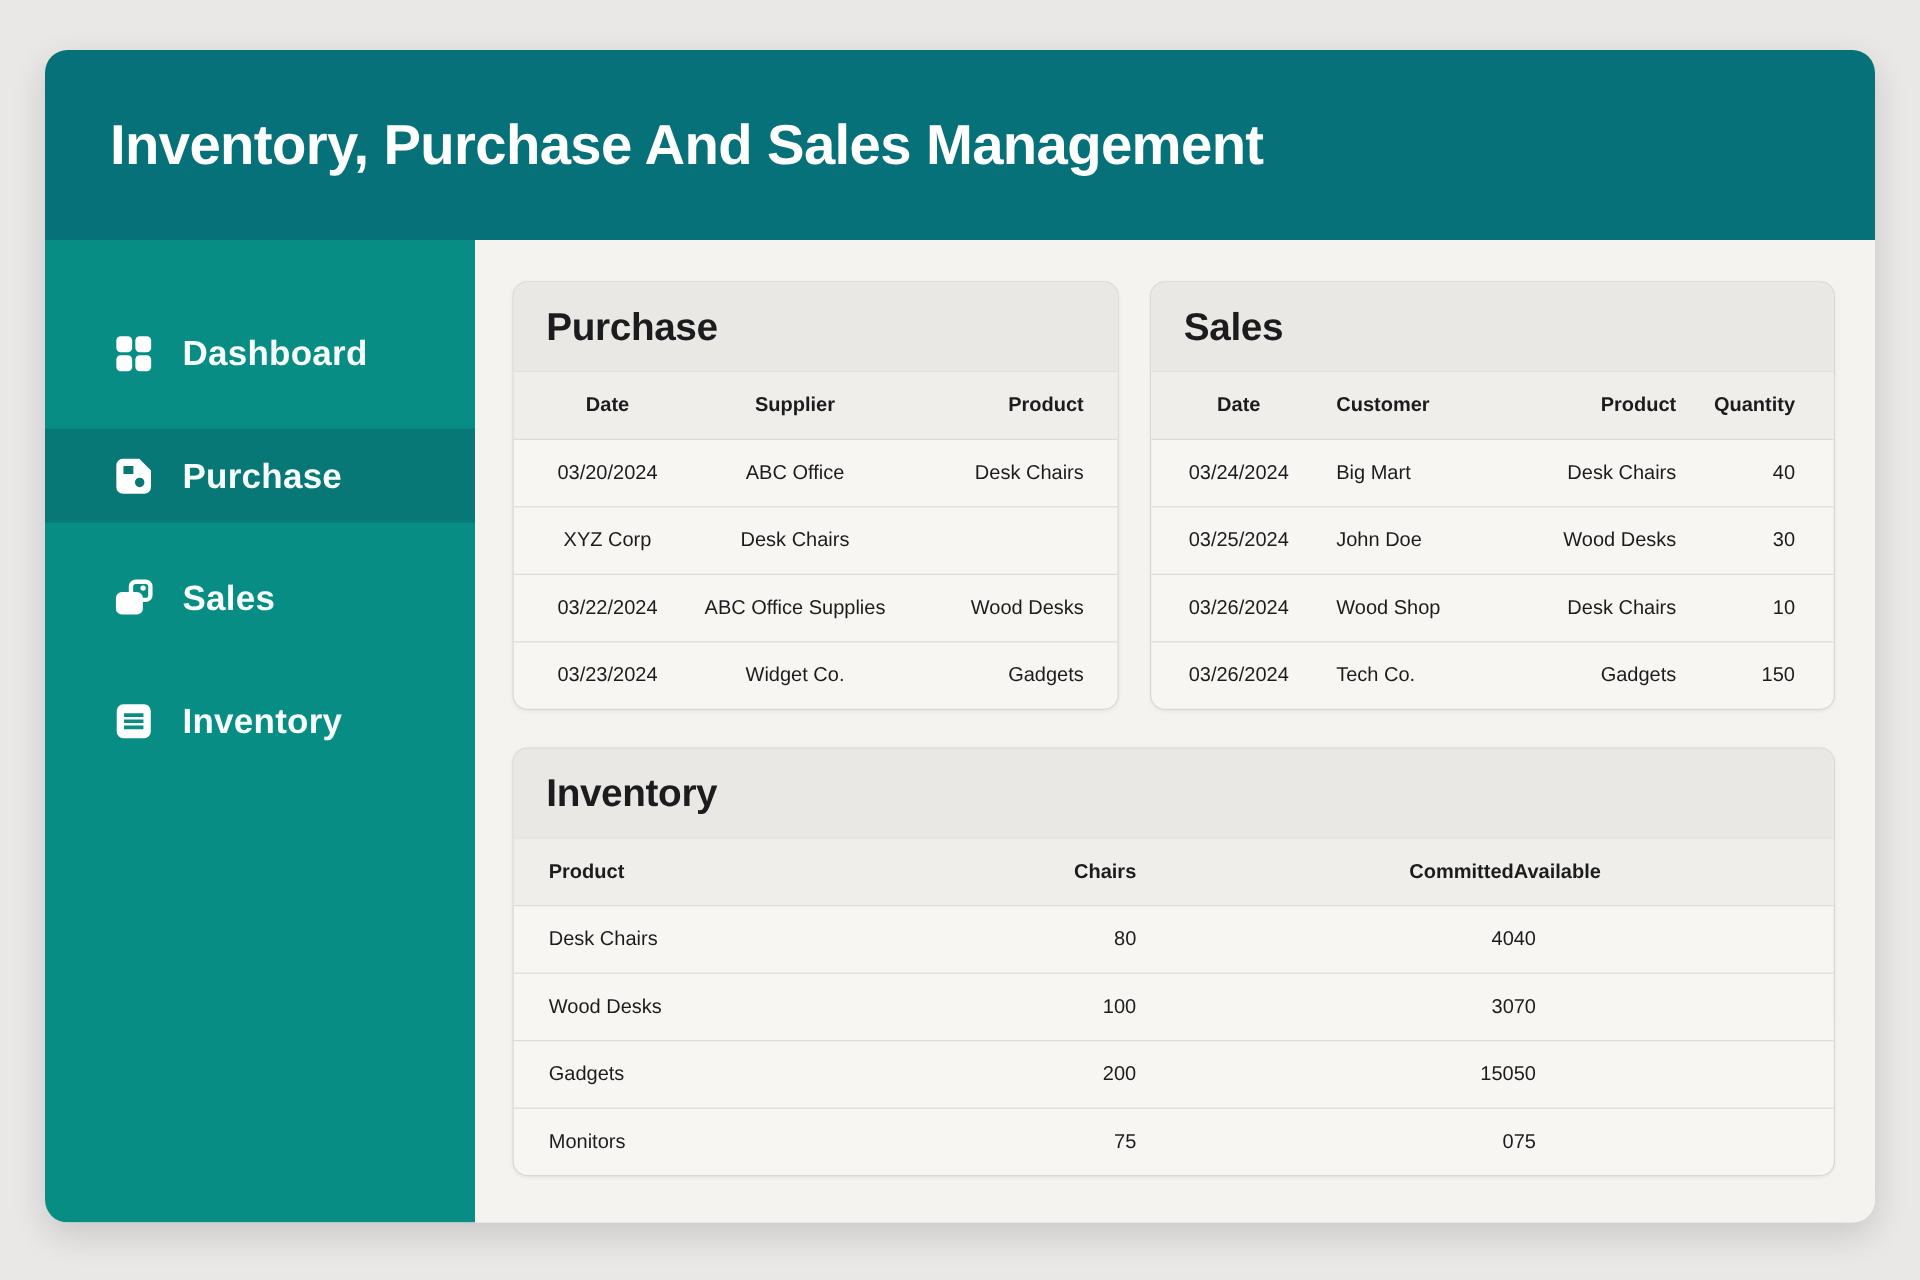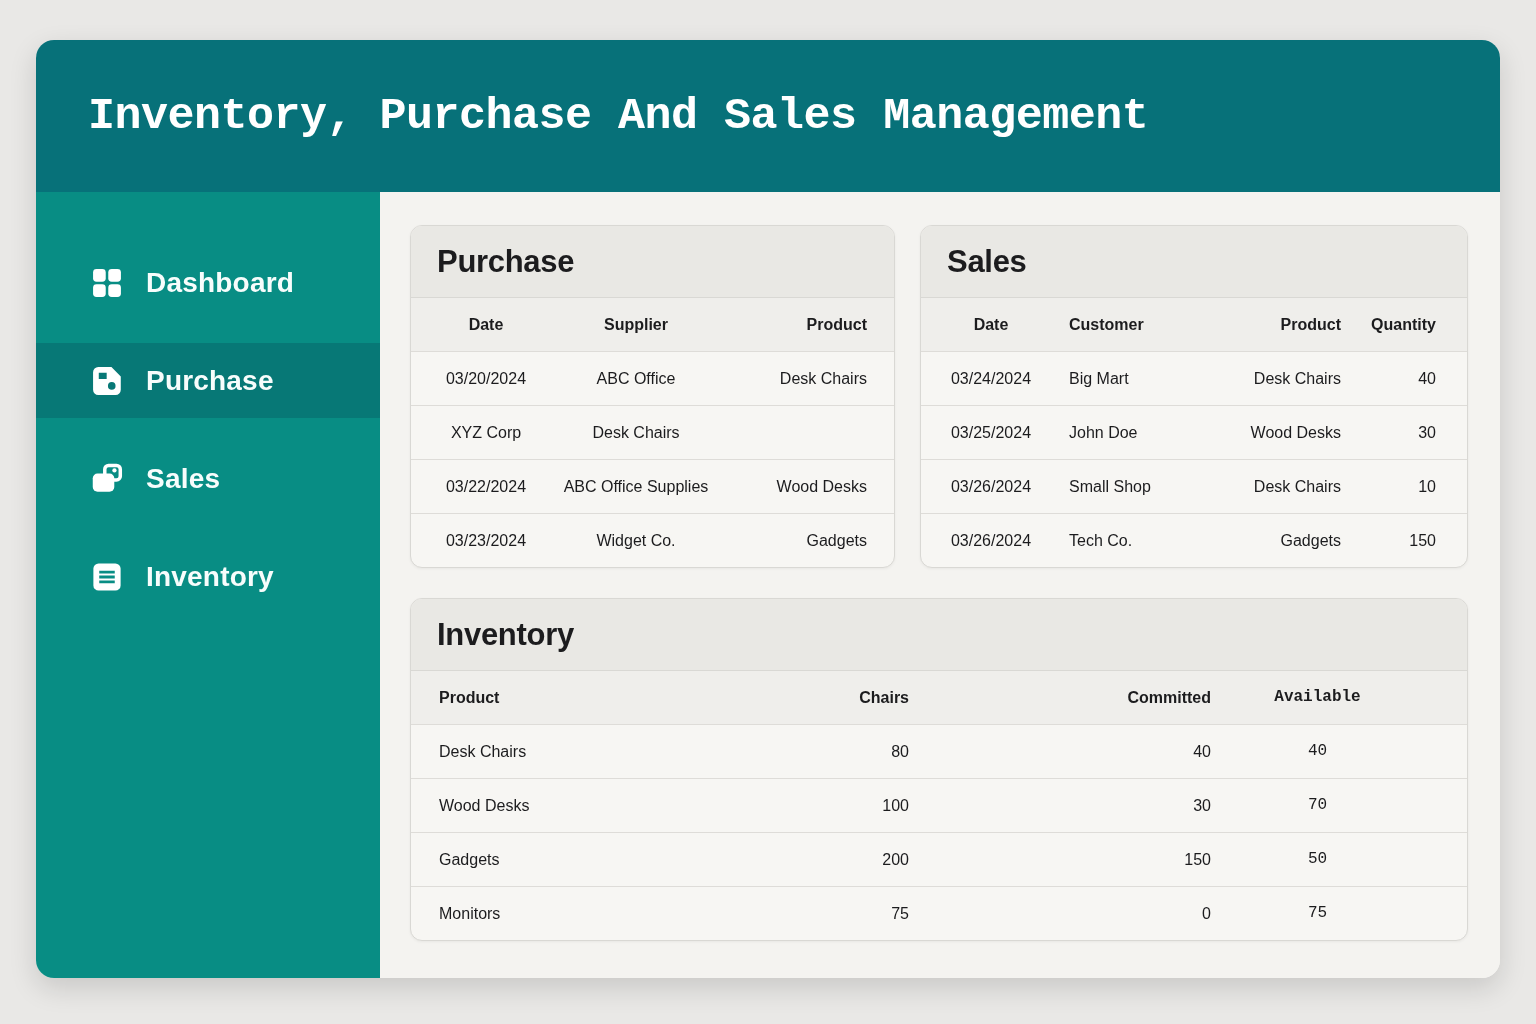--- a/index.html
+++ b/index.html
@@ -29,21 +29,20 @@
     border-radius:18px;overflow:hidden;
     box-shadow:0 10px 28px rgba(0,0,0,0.14);
     display:flex;flex-direction:column;
     background:var(--content-bg);
   }
   .app-header{
     height:152px;flex:0 0 152px;
     background:var(--teal-header);
     display:flex;align-items:center;
     padding-left:52px;
-    font-family:Liberation Mono, monospace;
   }
   .app-header h1{
     color:#fff;font-size:45px;font-weight:700;letter-spacing:-0.5px;
   }
   .app-body{flex:1;display:flex;min-height:0;}
   .sidebar{
     flex:0 0 344px;background:var(--teal-sidebar);
     padding-top:53px;display:flex;flex-direction:column;gap:23px;
   }
   .nav-item{
@@ -96,21 +95,21 @@
   .sal-grid .trow{grid-template-columns:140px 150px 130px 1fr;padding-right:31px;}
   .sal-grid .tcell:nth-child(1){text-align:center;}
   .sal-grid .tcell:nth-child(2){text-align:left;padding-left:8px;}
   .sal-grid .tcell:nth-child(3){text-align:right;}
   .sal-grid .tcell:nth-child(4){text-align:right;}
   
   .inv-grid .trow{grid-template-columns:280px 218px 302px 1fr;padding-right:43px;}
   .inv-grid .tcell:nth-child(1){text-align:left;padding-left:28px;}
   .inv-grid .tcell:nth-child(2){text-align:right;}
   .inv-grid .tcell:nth-child(3){text-align:right;}
-  .inv-grid .tcell:nth-child(4){text-align:center;font-family:Liberation Mono, monospace;}
+  .inv-grid .tcell:nth-child(4){text-align:left;}
 </style>
 </head>
 <body>
 
 <div class="app-card">
   <header class="app-header">
     <h1>Inventory, Purchase And Sales Management</h1>
   </header>
   <div class="app-body">
     <nav class="sidebar" id="sidebar">
@@ -203,21 +202,21 @@
                 <div class="tcell"><span class="cellval">40</span></div>
               </div>
               <div class="trow">
                 <div class="tcell"><span class="cellval">03/25/2024</span></div>
                 <div class="tcell"><span class="cellval">John Doe</span></div>
                 <div class="tcell"><span class="cellval">Wood Desks</span></div>
                 <div class="tcell"><span class="cellval">30</span></div>
               </div>
               <div class="trow">
                 <div class="tcell"><span class="cellval">03/26/2024</span></div>
-                <div class="tcell"><span class="cellval">Small Shop</span></div>
+                <div class="tcell"><span class="cellval">Wood Shop</span></div>
                 <div class="tcell"><span class="cellval">Desk Chairs</span></div>
                 <div class="tcell"><span class="cellval">10</span></div>
               </div>
               <div class="trow">
                 <div class="tcell"><span class="cellval">03/26/2024</span></div>
                 <div class="tcell"><span class="cellval">Tech Co.</span></div>
                 <div class="tcell"><span class="cellval">Gadgets</span></div>
                 <div class="tcell"><span class="cellval">150</span></div>
               </div>
             </div>

